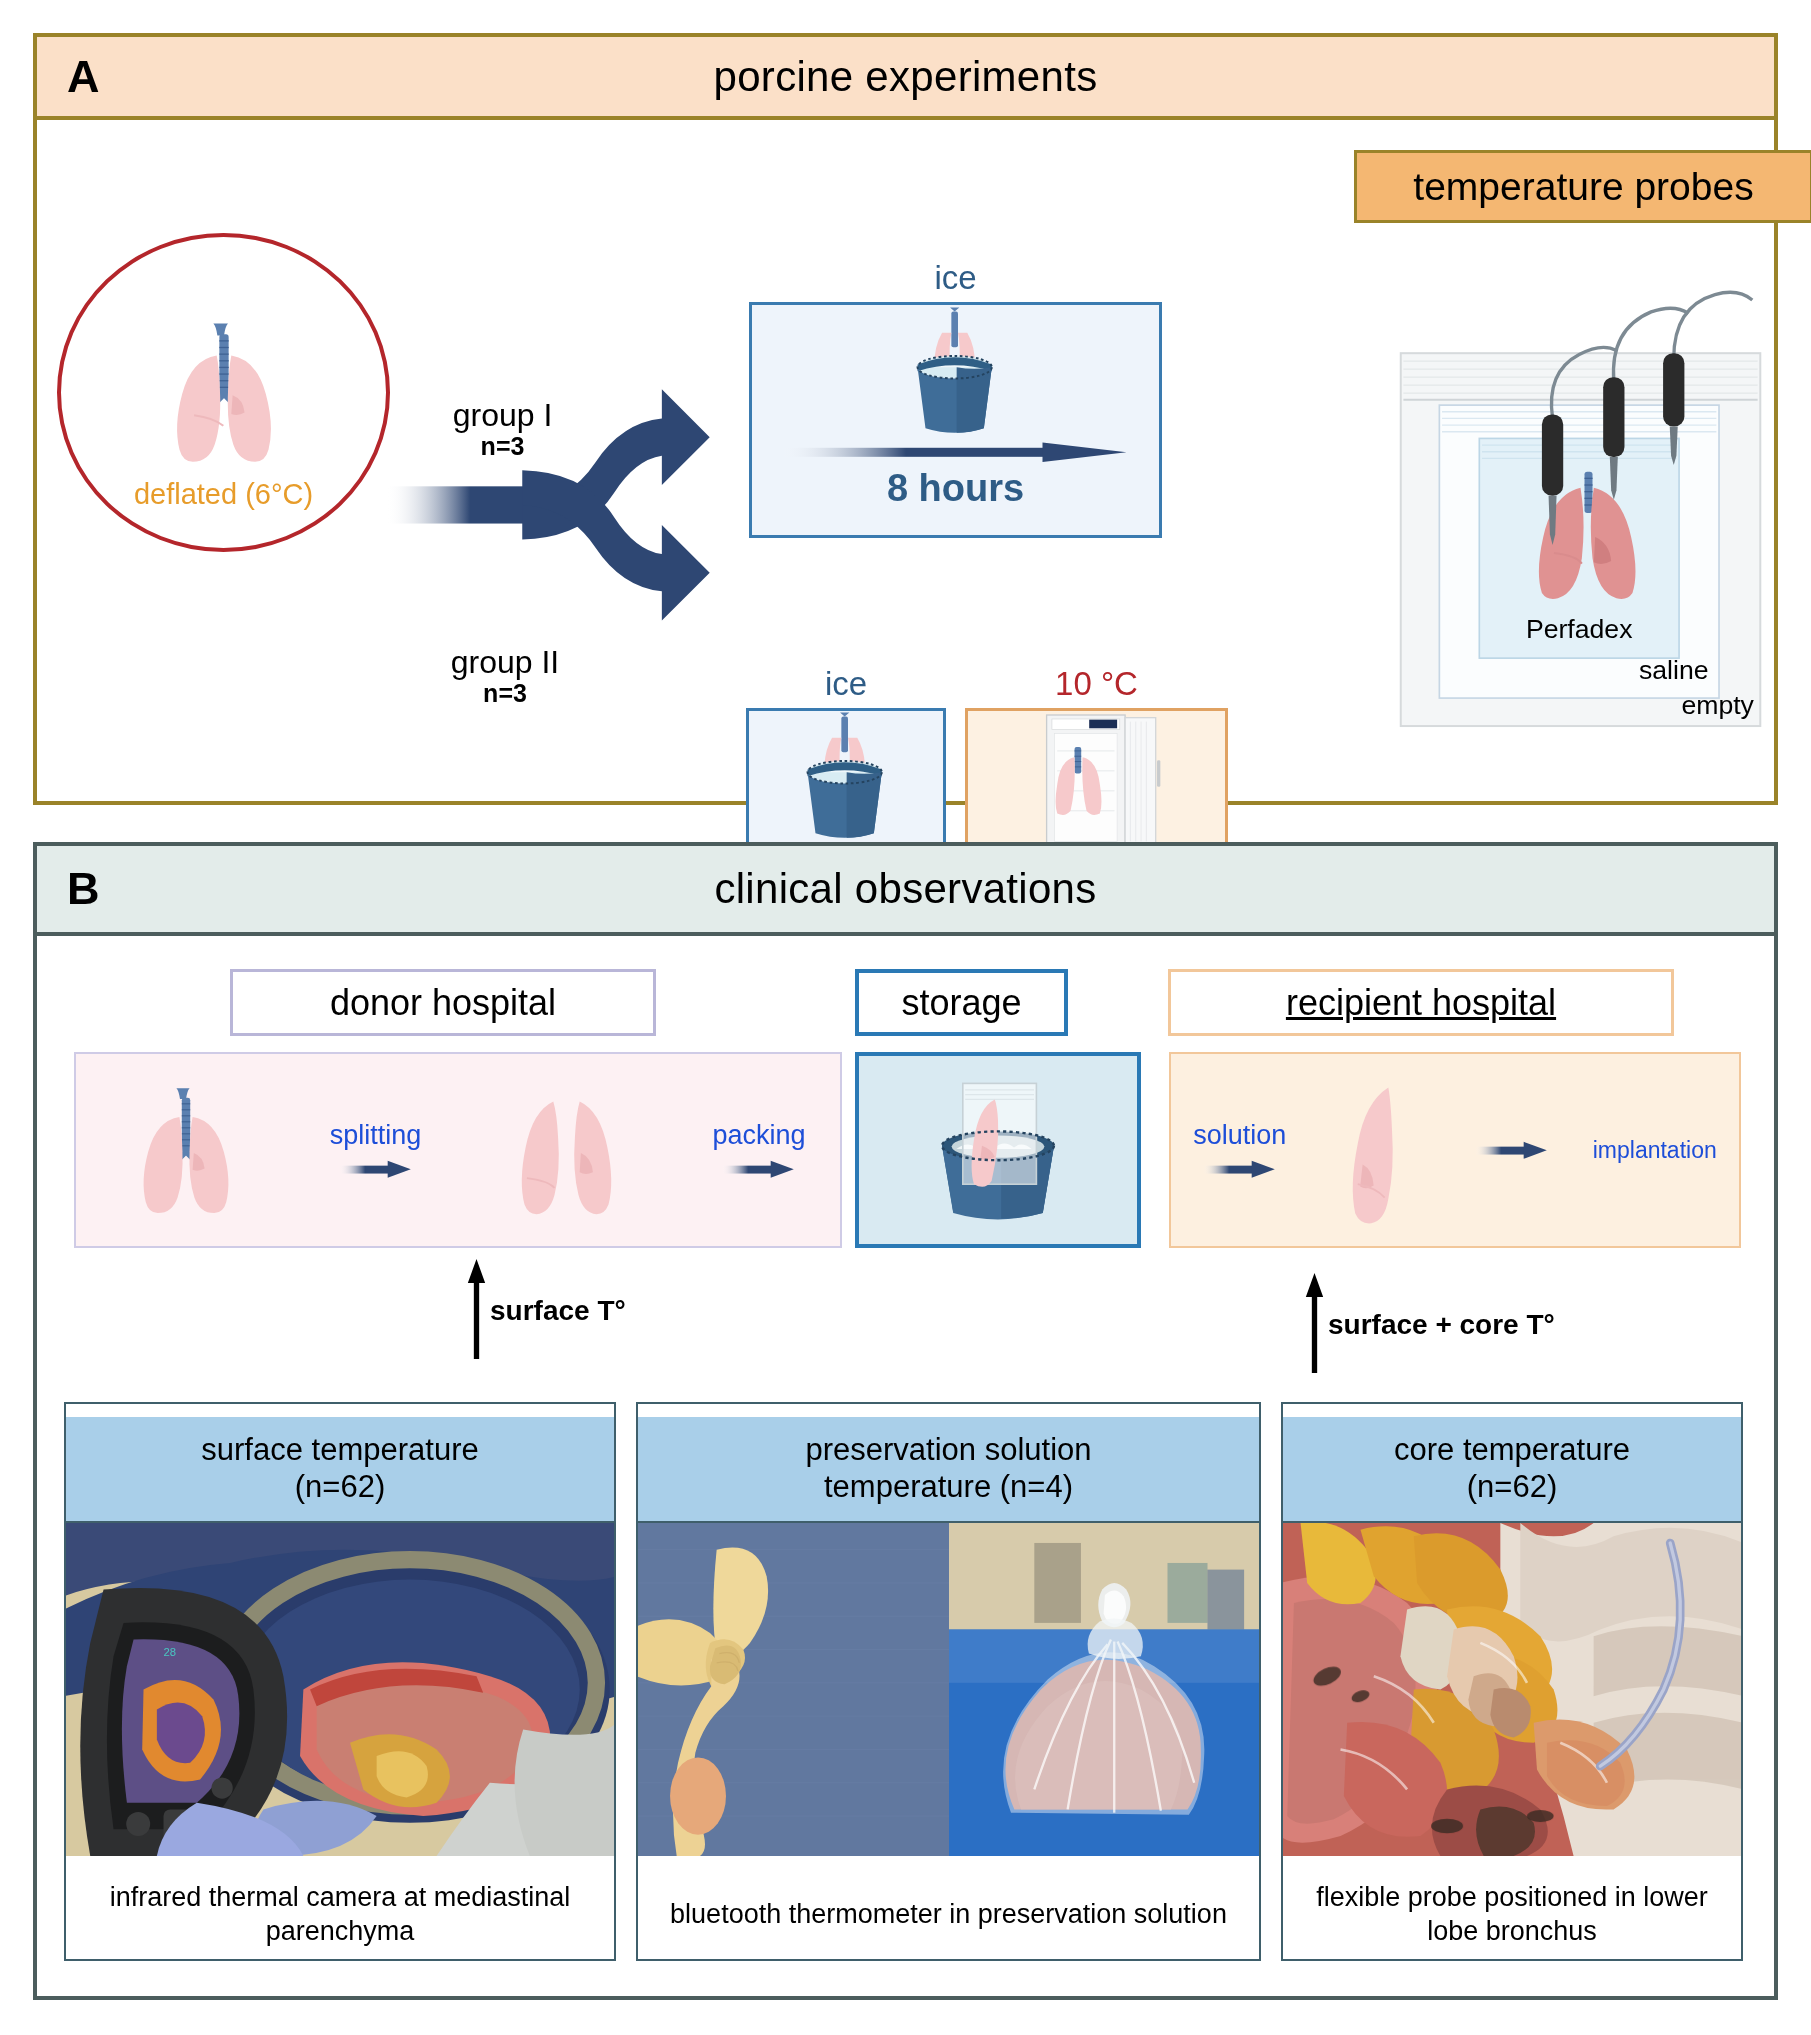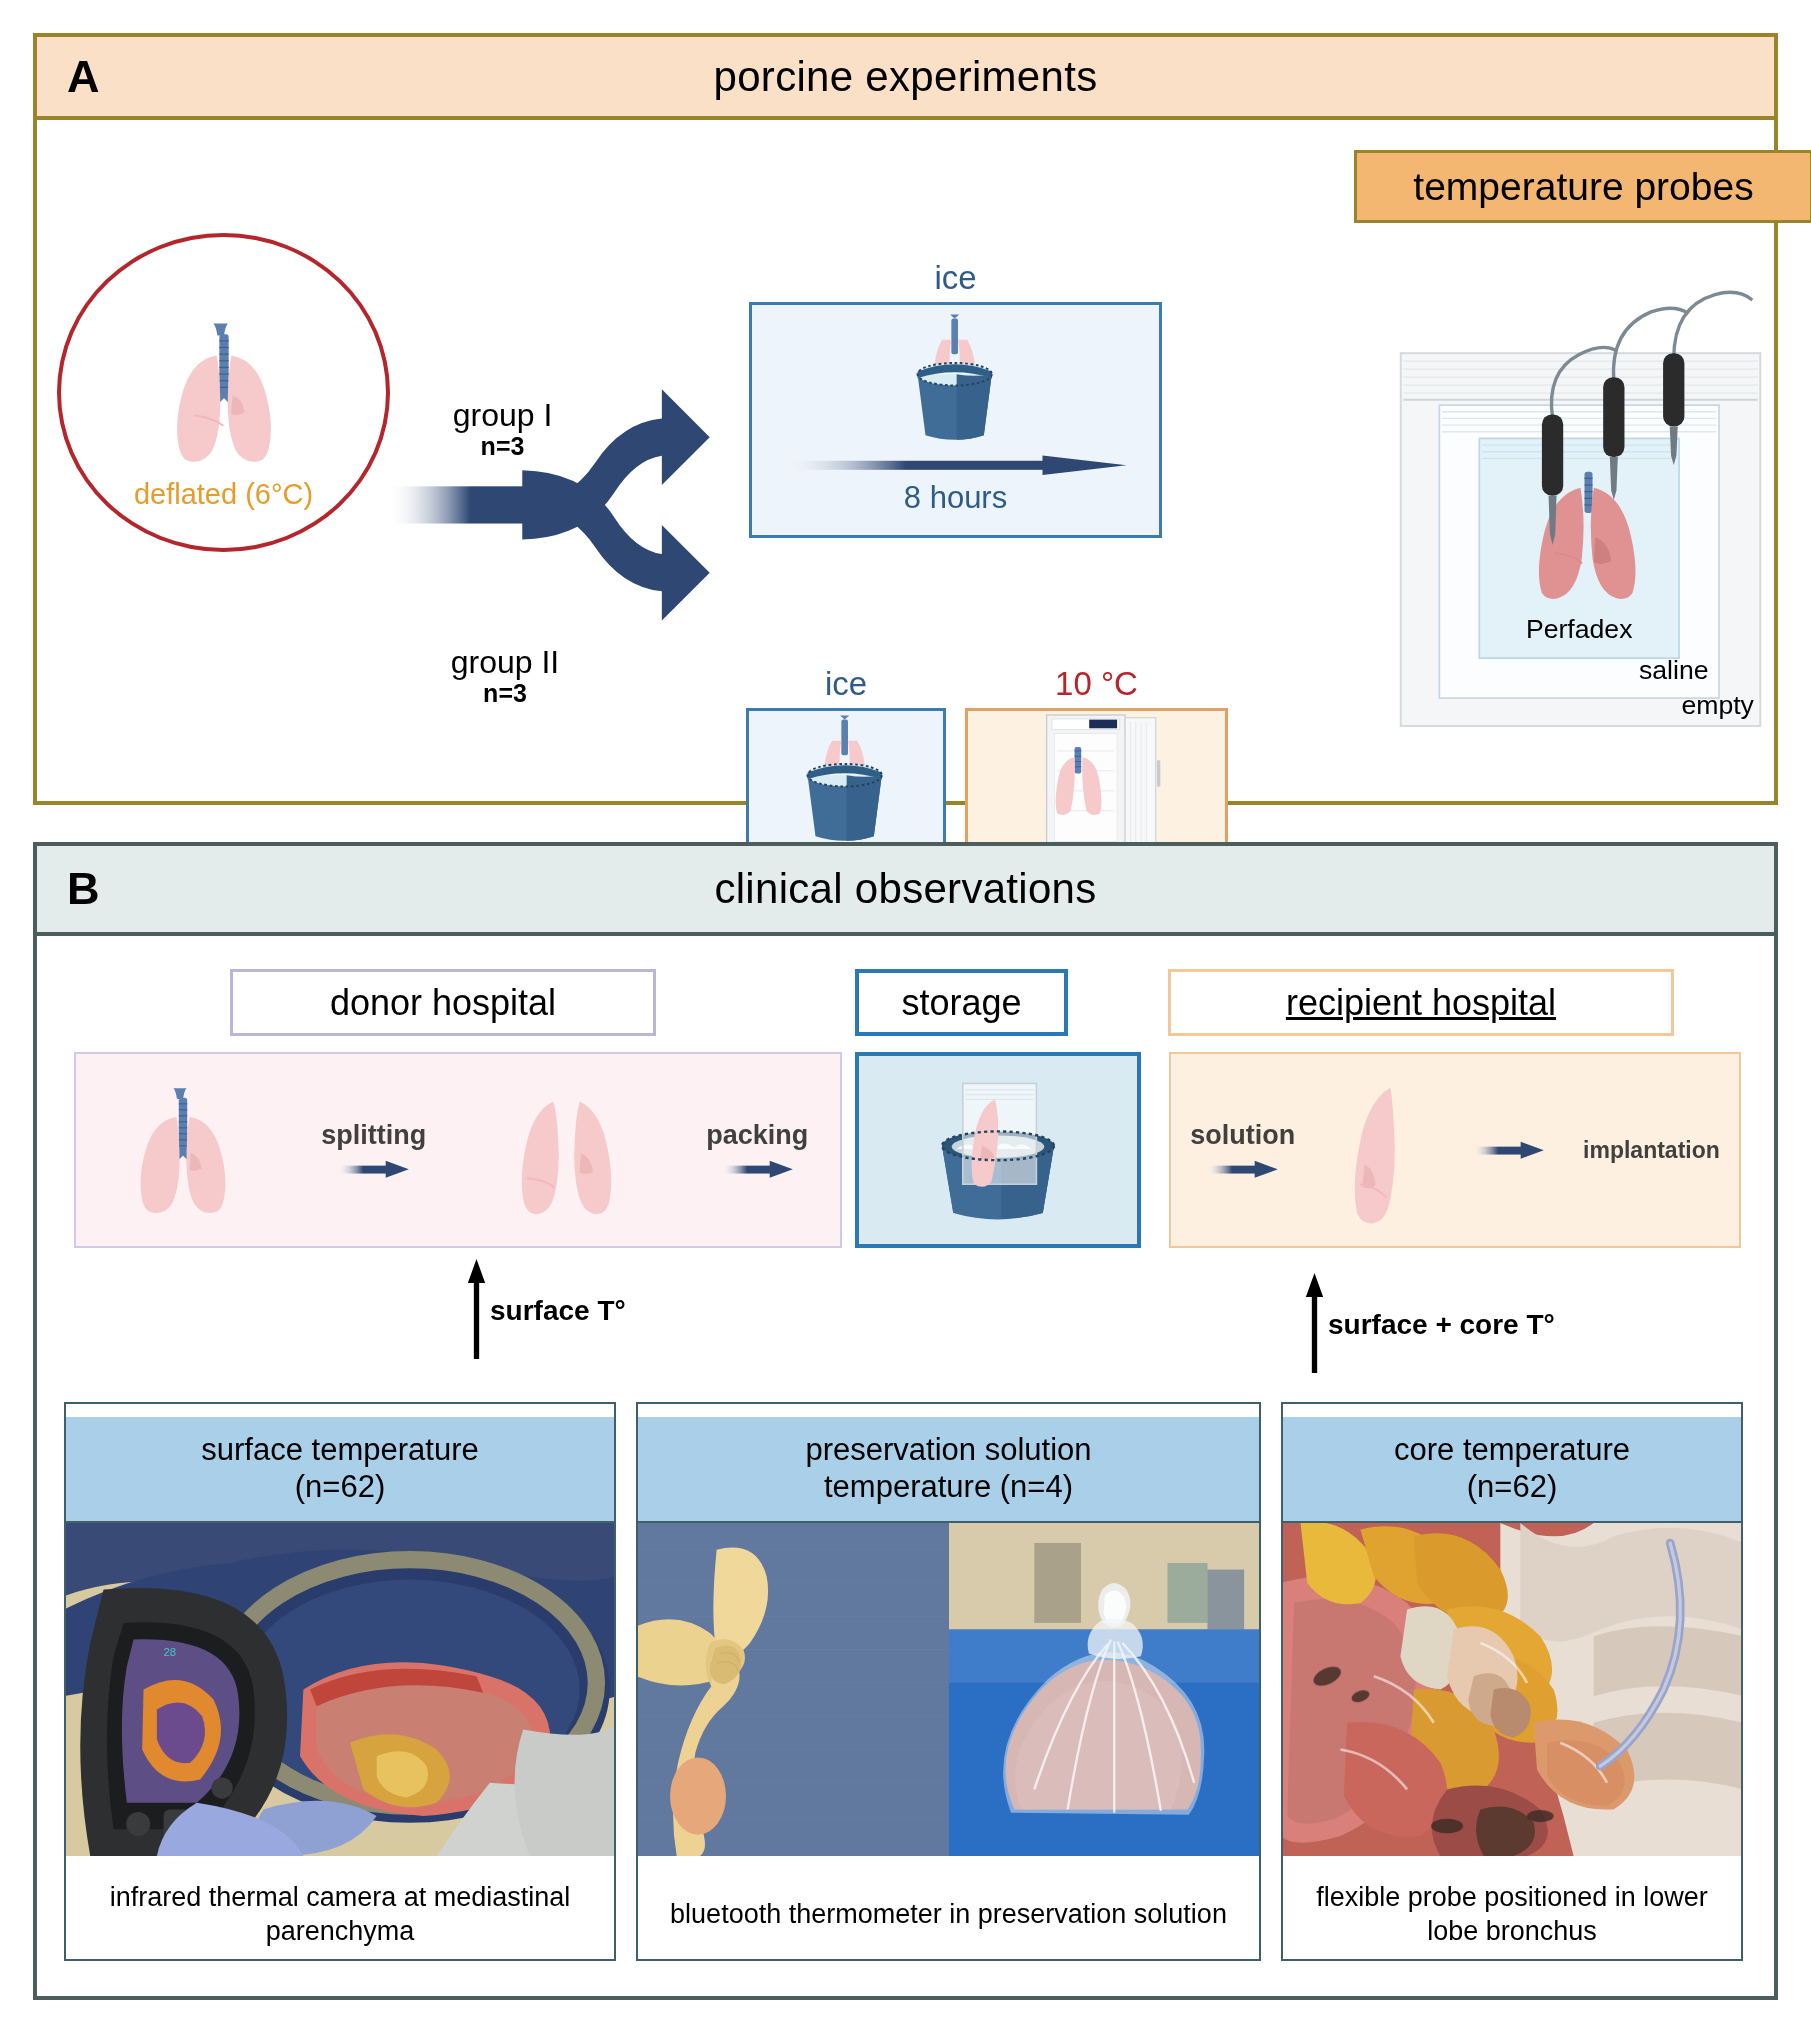--- a/index.html
+++ b/index.html
@@ -70,21 +70,21 @@
   .cond-caption.red  { color: #b4262b; }
   .cond-frame {
     position: relative;
     display: flex; flex-direction: column; align-items: center;
     justify-content: flex-end;
   }
   .cond-frame.blue   { border: 3.3px solid #3a7bb0; background: #eef4fb; }
   .cond-frame.orange { border: 3.3px solid #e0a262; background: #fdf1e2; }
   .cond-art { flex: 1 1 auto; display:flex; align-items:center; justify-content:center; width:100%; }
   .dur-arrow { width: 86%; height: 22.6px; margin: 0 auto 2.7px; }
-  .dur-text { font-size: 31px; margin-bottom: 19px; }
+  .dur-text { font-size: 38px; margin-bottom: 25px; font-weight: bold; }
   .dur-text.blue { color: #2e5c86; }
   .dur-text.red  { color: #b4262b; }
 
   #box-group1 { left: 712px; top: 140px; width: 413px; }
   #box-group1 .cond-frame { height: 236px; }
   #box-group2-ice { left: 709px; top: 546px; width: 200px; }
   #box-group2-ice .cond-frame { height: 226px; }
   #box-group2-fridge { left: 928px; top: 546px; width: 263px; }
   #box-group2-fridge .cond-frame { height: 226px; }
 
@@ -133,21 +133,21 @@
     left: 818px; top: 116px; width: 286px; height: 196px;
     background: #d9eaf2; border: 4px solid #2a79b5;
     display:flex; align-items:center; justify-content:center;
   }
   #strip-recipient {
     left: 1132px; top: 116px; width: 572px; height: 196px;
     background: #fdf0e0; border: 2.7px solid #f2c79a;
     display:flex; align-items:center; justify-content: space-around;
   }
   .step { display:flex; flex-direction:column; align-items:center; justify-content:center; }
-  .step-label { font-size: 27px; color:#404040; margin-bottom: 6.7px; font-weight: bold; }
+  .step-label { font-size: 27px; color:#1d4ed8; margin-bottom: 6.7px; }
   .step-arrow { width: 73px; height: 22.6px; }
 
   
   .measure-ann { position: absolute; display:flex; flex-direction:row; align-items:center; }
   .measure-ann svg { display:block; }
   .measure-label { font-size: 28px; font-weight: bold; color:#000; margin-top: 4px; white-space: nowrap; }
   #ann-surface { left: 426px;  top: 323px; }
   #ann-both    { left: 1264px; top: 337px; }
 
   

